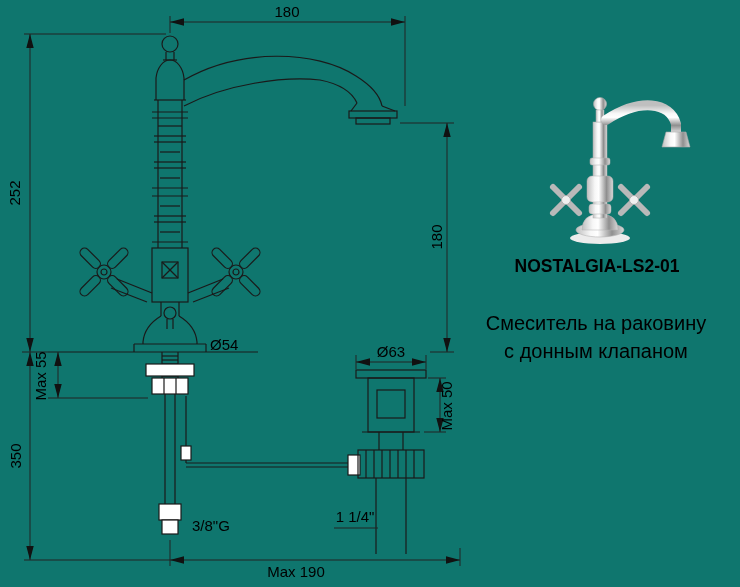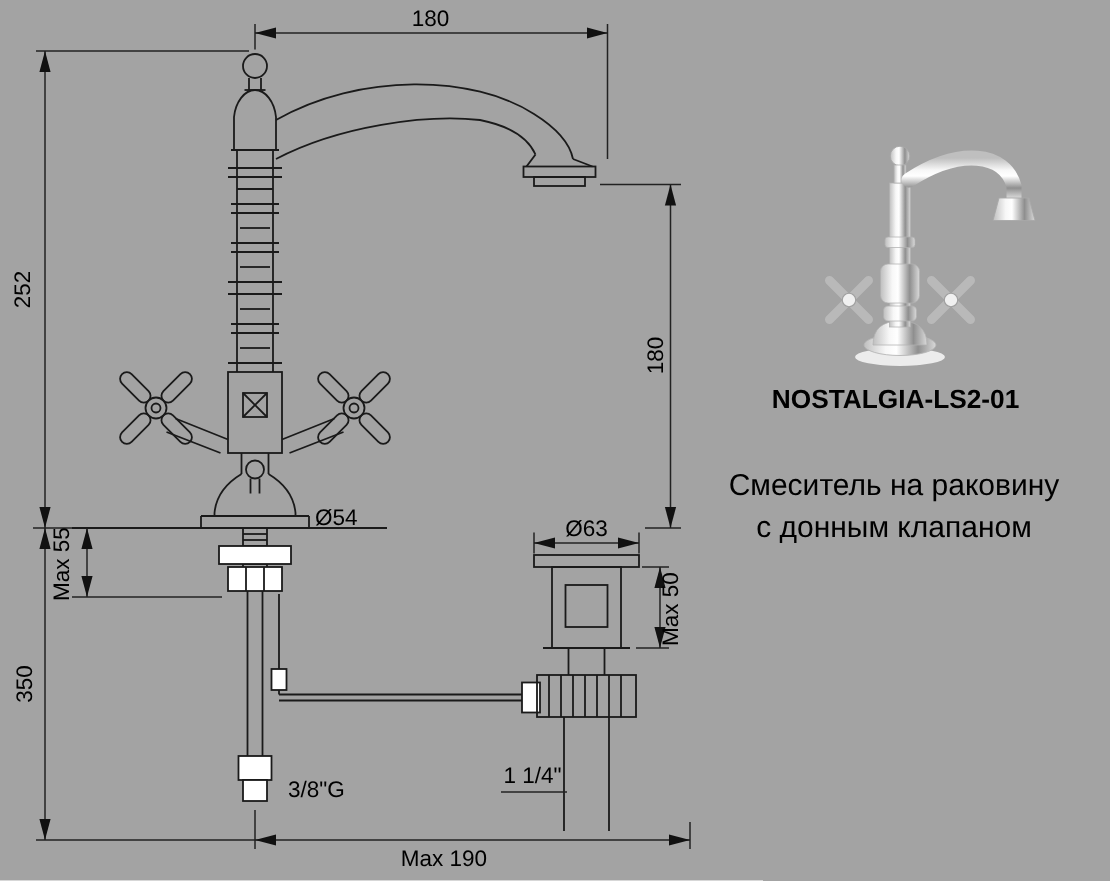--- a/index.html
+++ b/index.html
@@ -1,17 +1,17 @@
 <!DOCTYPE html>
 <html><head>
 <meta charset="utf-8">
 <style>
   html,body{margin:0;padding:0;background:#fff;}
   .page{
-    width:740px;height:587px;background:#a3a3a3;position:relative;overflow:hidden;
+    width:740px;height:587px;background:#0f766e;position:relative;overflow:hidden;
     font-family:"Liberation Sans", sans-serif;
   }
   svg{display:block;}
   .dim-label{font-family:"Liberation Sans", sans-serif;font-size:15px;fill:#000;}
   .product-name{font-family:"Liberation Sans", sans-serif;font-size:17.5px;font-weight:bold;fill:#000;}
   .product-desc{font-family:"Liberation Sans", sans-serif;font-size:20px;fill:#000;}
   .ln{stroke:#1a1a1a;stroke-width:1.2;fill:none;}
   .dl{stroke:#222;stroke-width:1;fill:none;}
   .wh{fill:#ffffff;stroke:#1a1a1a;stroke-width:1.2;}
 </style>

